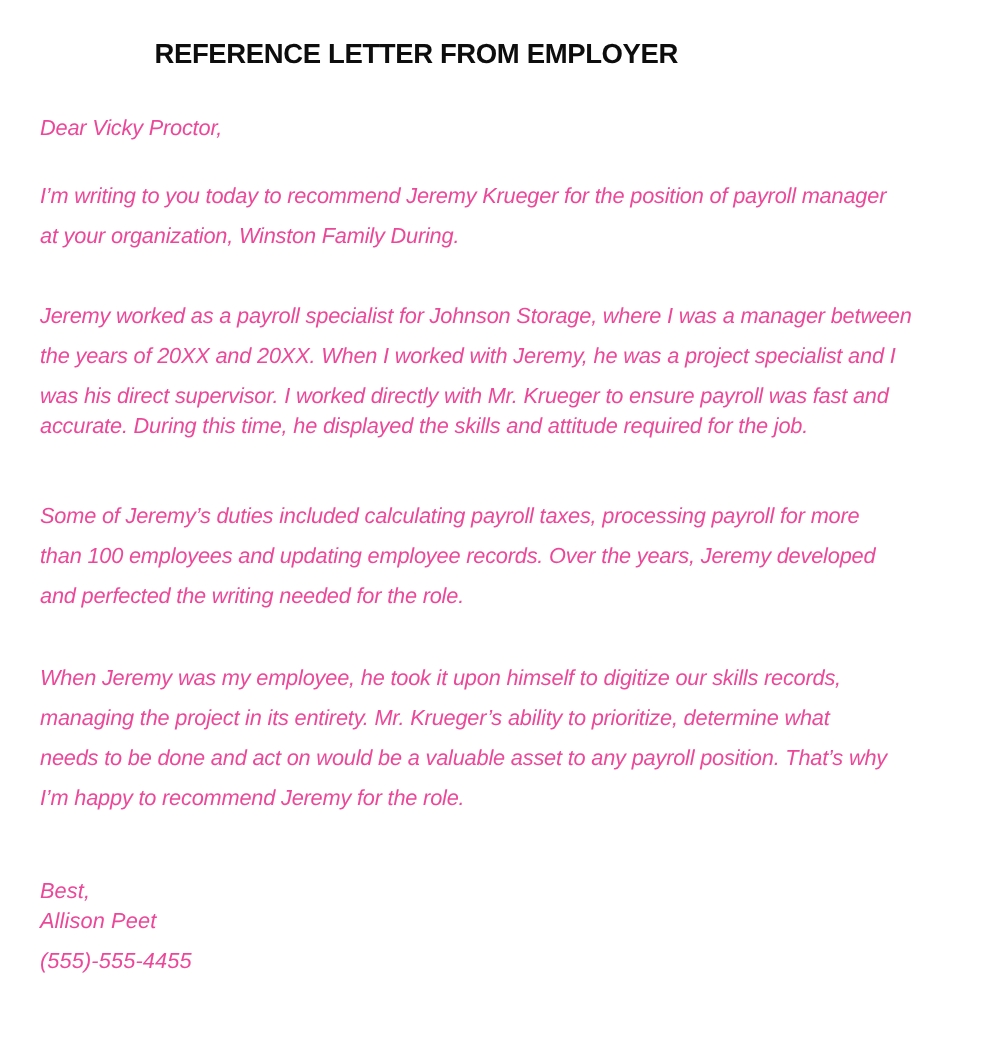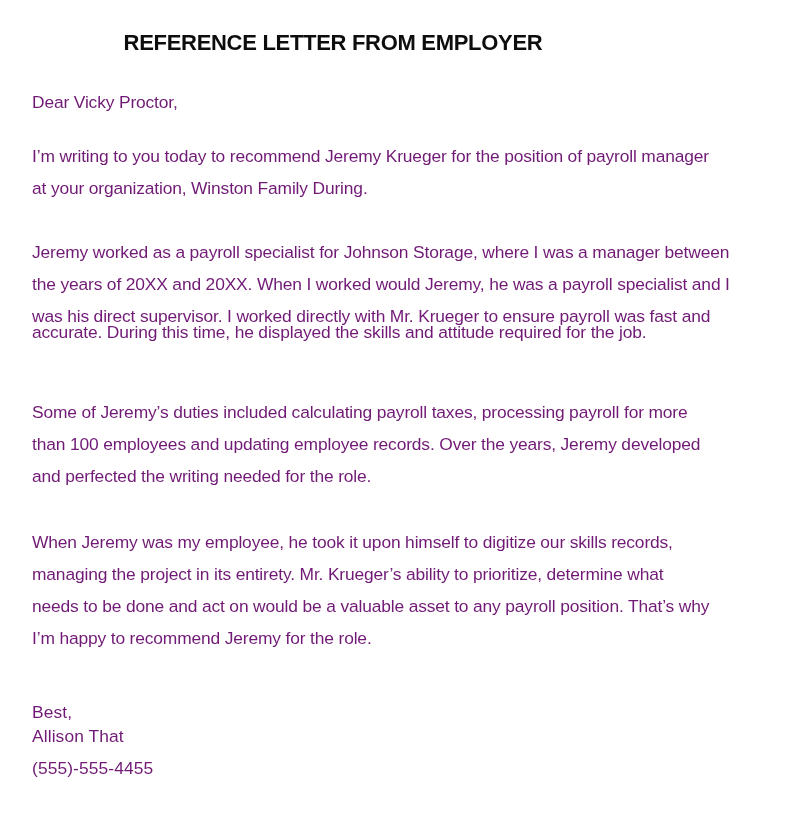--- a/index.html
+++ b/index.html
@@ -28,56 +28,57 @@
       line-height: 30px;
       color: #0d0d0d;
       margin: 0;
     }
     .line {
       position: absolute;
       left: 32px;
       font-size: 17.4px;
       line-height: 24px;
       white-space: nowrap;
-      color: #701a75;
+      color: #ec4899;
       letter-spacing: -0.15px;
+      font-style: italic;
     }
     .sig {
       letter-spacing: 0.1px;
     }
   </style>
 </head>
 <body>
 
 <h1 class="title">REFERENCE LETTER FROM EMPLOYER</h1>
 
 <div class="line" style="top:90px;">Dear Vicky Proctor,</div>
 
 <div>
   <div class="line" style="top:144px;">I’m writing to you today to recommend Jeremy Krueger for the position of payroll manager</div>
   <div class="line" style="top:176px;">at your organization, Winston Family During.</div>
 </div>
 
 <div>
   <div class="line" style="top:240px;">Jeremy worked as a payroll specialist for Johnson Storage, where I was a manager between</div>
-  <div class="line" style="top:272px;">the years of 20XX and 20XX. When I worked would Jeremy, he was a payroll specialist and I</div>
+  <div class="line" style="top:272px;">the years of 20XX and 20XX. When I worked with Jeremy, he was a project specialist and I</div>
   <div class="line" style="top:304px;">was his direct supervisor. I worked directly with Mr. Krueger to ensure payroll was fast and</div>
-  <div class="line" style="top:320px;text-align:center;">accurate. During this time, he displayed the skills and attitude required for the job.</div>
+  <div class="line" style="top:328px;text-align:center;">accurate. During this time, he displayed the skills and attitude required for the job.</div>
 </div>
 
 <div>
   <div class="line" style="top:400px;">Some of Jeremy’s duties included calculating payroll taxes, processing payroll for more</div>
   <div class="line" style="top:432px;">than 100 employees and updating employee records. Over the years, Jeremy developed</div>
   <div class="line" style="top:464px;">and perfected the writing needed for the role.</div>
 </div>
 
 <div>
   <div class="line" style="top:530px;">When Jeremy was my employee, he took it upon himself to digitize our skills records,</div>
   <div class="line" style="top:562px;">managing the project in its entirety. Mr. Krueger’s ability to prioritize, determine what</div>
   <div class="line" style="top:594px;">needs to be done and act on would be a valuable asset to any payroll position. That’s why</div>
   <div class="line" style="top:626px;">I’m happy to recommend Jeremy for the role.</div>
 </div>
 
 <div>
   <div class="line sig" style="top:700px;">Best,</div>
-  <div class="line sig" style="top:724px;">Allison That</div>
+  <div class="line sig" style="top:724px;">Allison Peet</div>
   <div class="line sig" style="top:756px;">(555)-555-4455</div>
 </div>
 
 </body></html>

